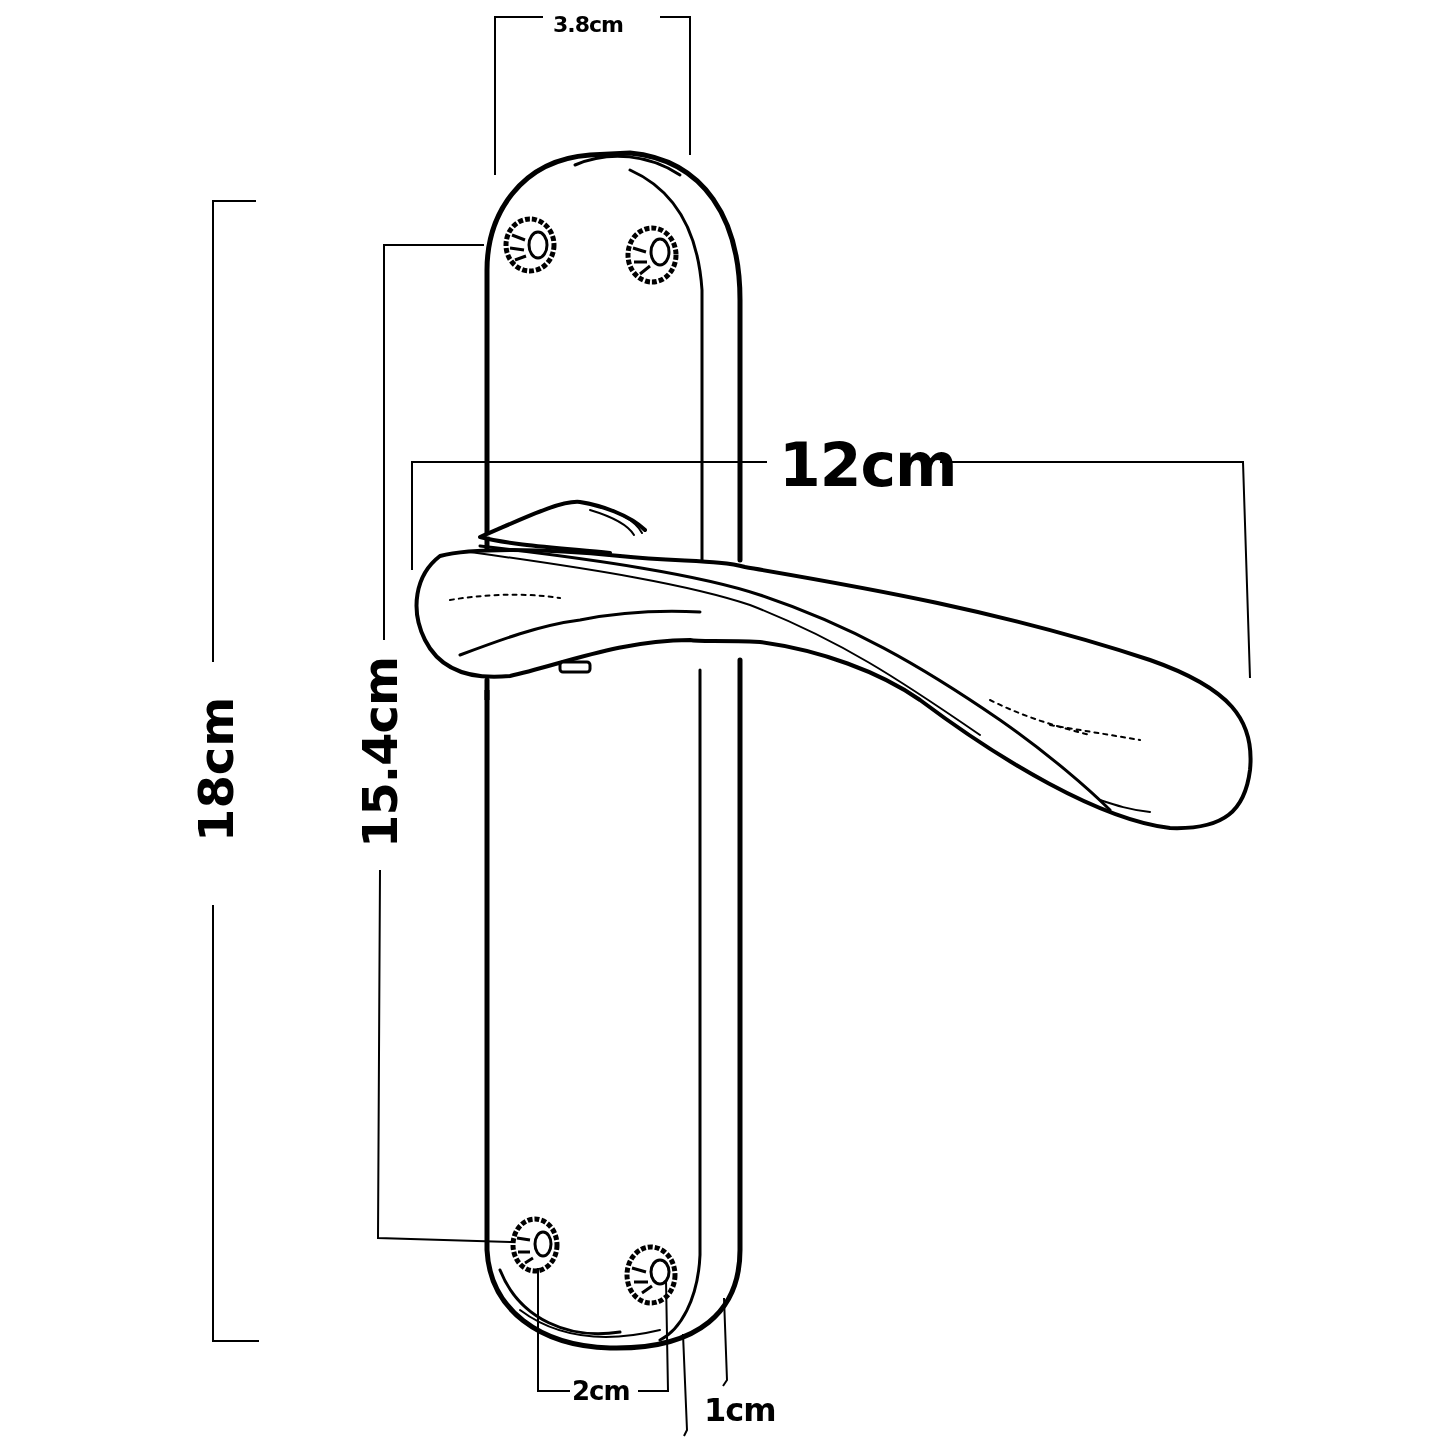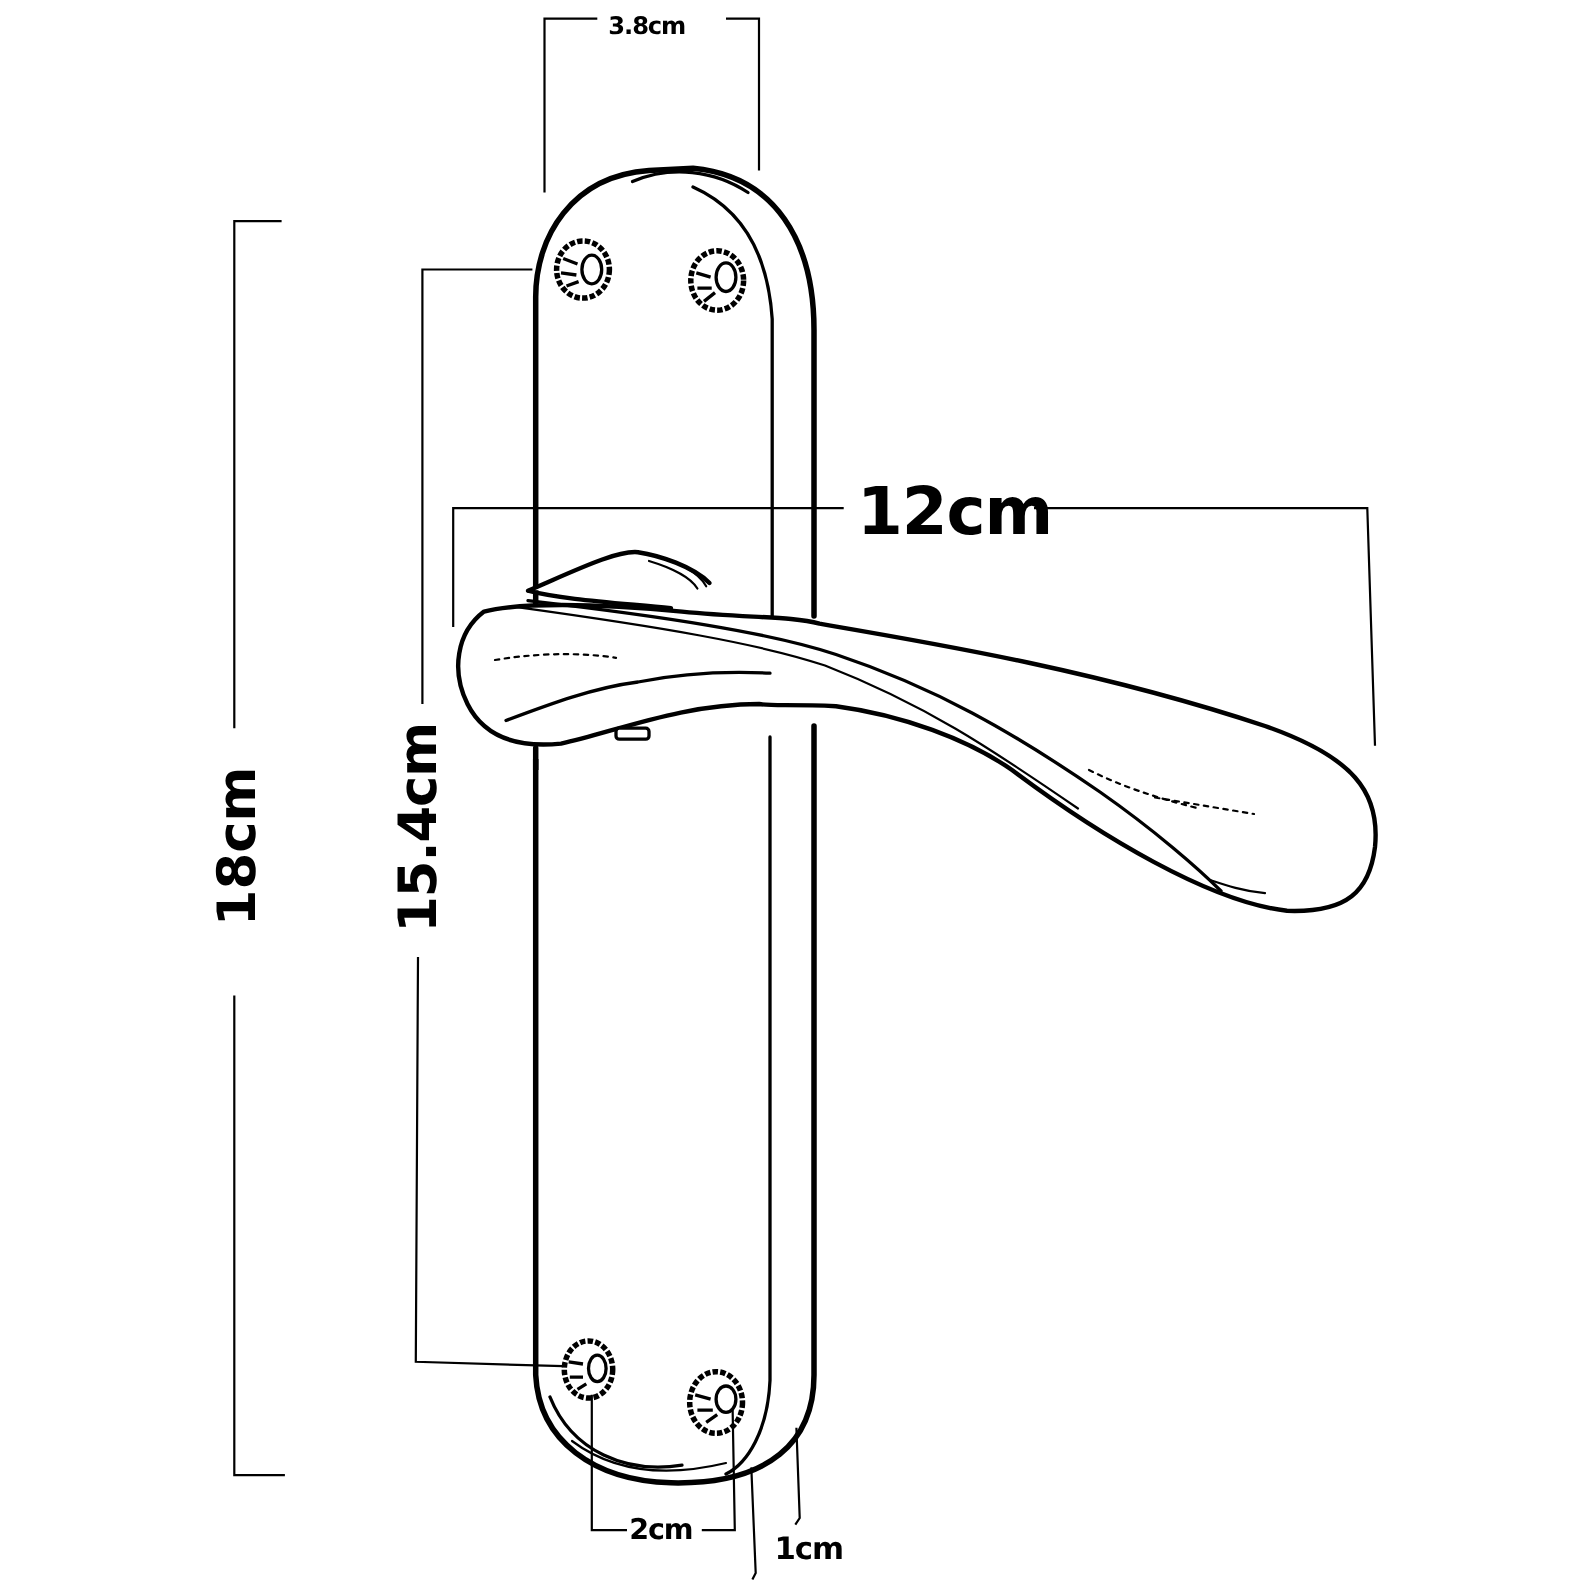--- a/index.html
+++ b/index.html
@@ -59,21 +59,21 @@
     }
     .label-2 {
       left: 572px;
       top: 1378px;
       font-size: 26px;
       letter-spacing: -1px;
     }
     .label-1 {
       left: 704px;
       top: 1394px;
-      font-size: 28px;
+      font-size: 32px;
       letter-spacing: -1px;
     }
   </style>
 </head>
 <body>
 
 <svg id="canvas" viewBox="0 0 1445 1445" xmlns="http://www.w3.org/2000/svg">
 
   <g stroke="#000" stroke-width="2" fill="none">
 

